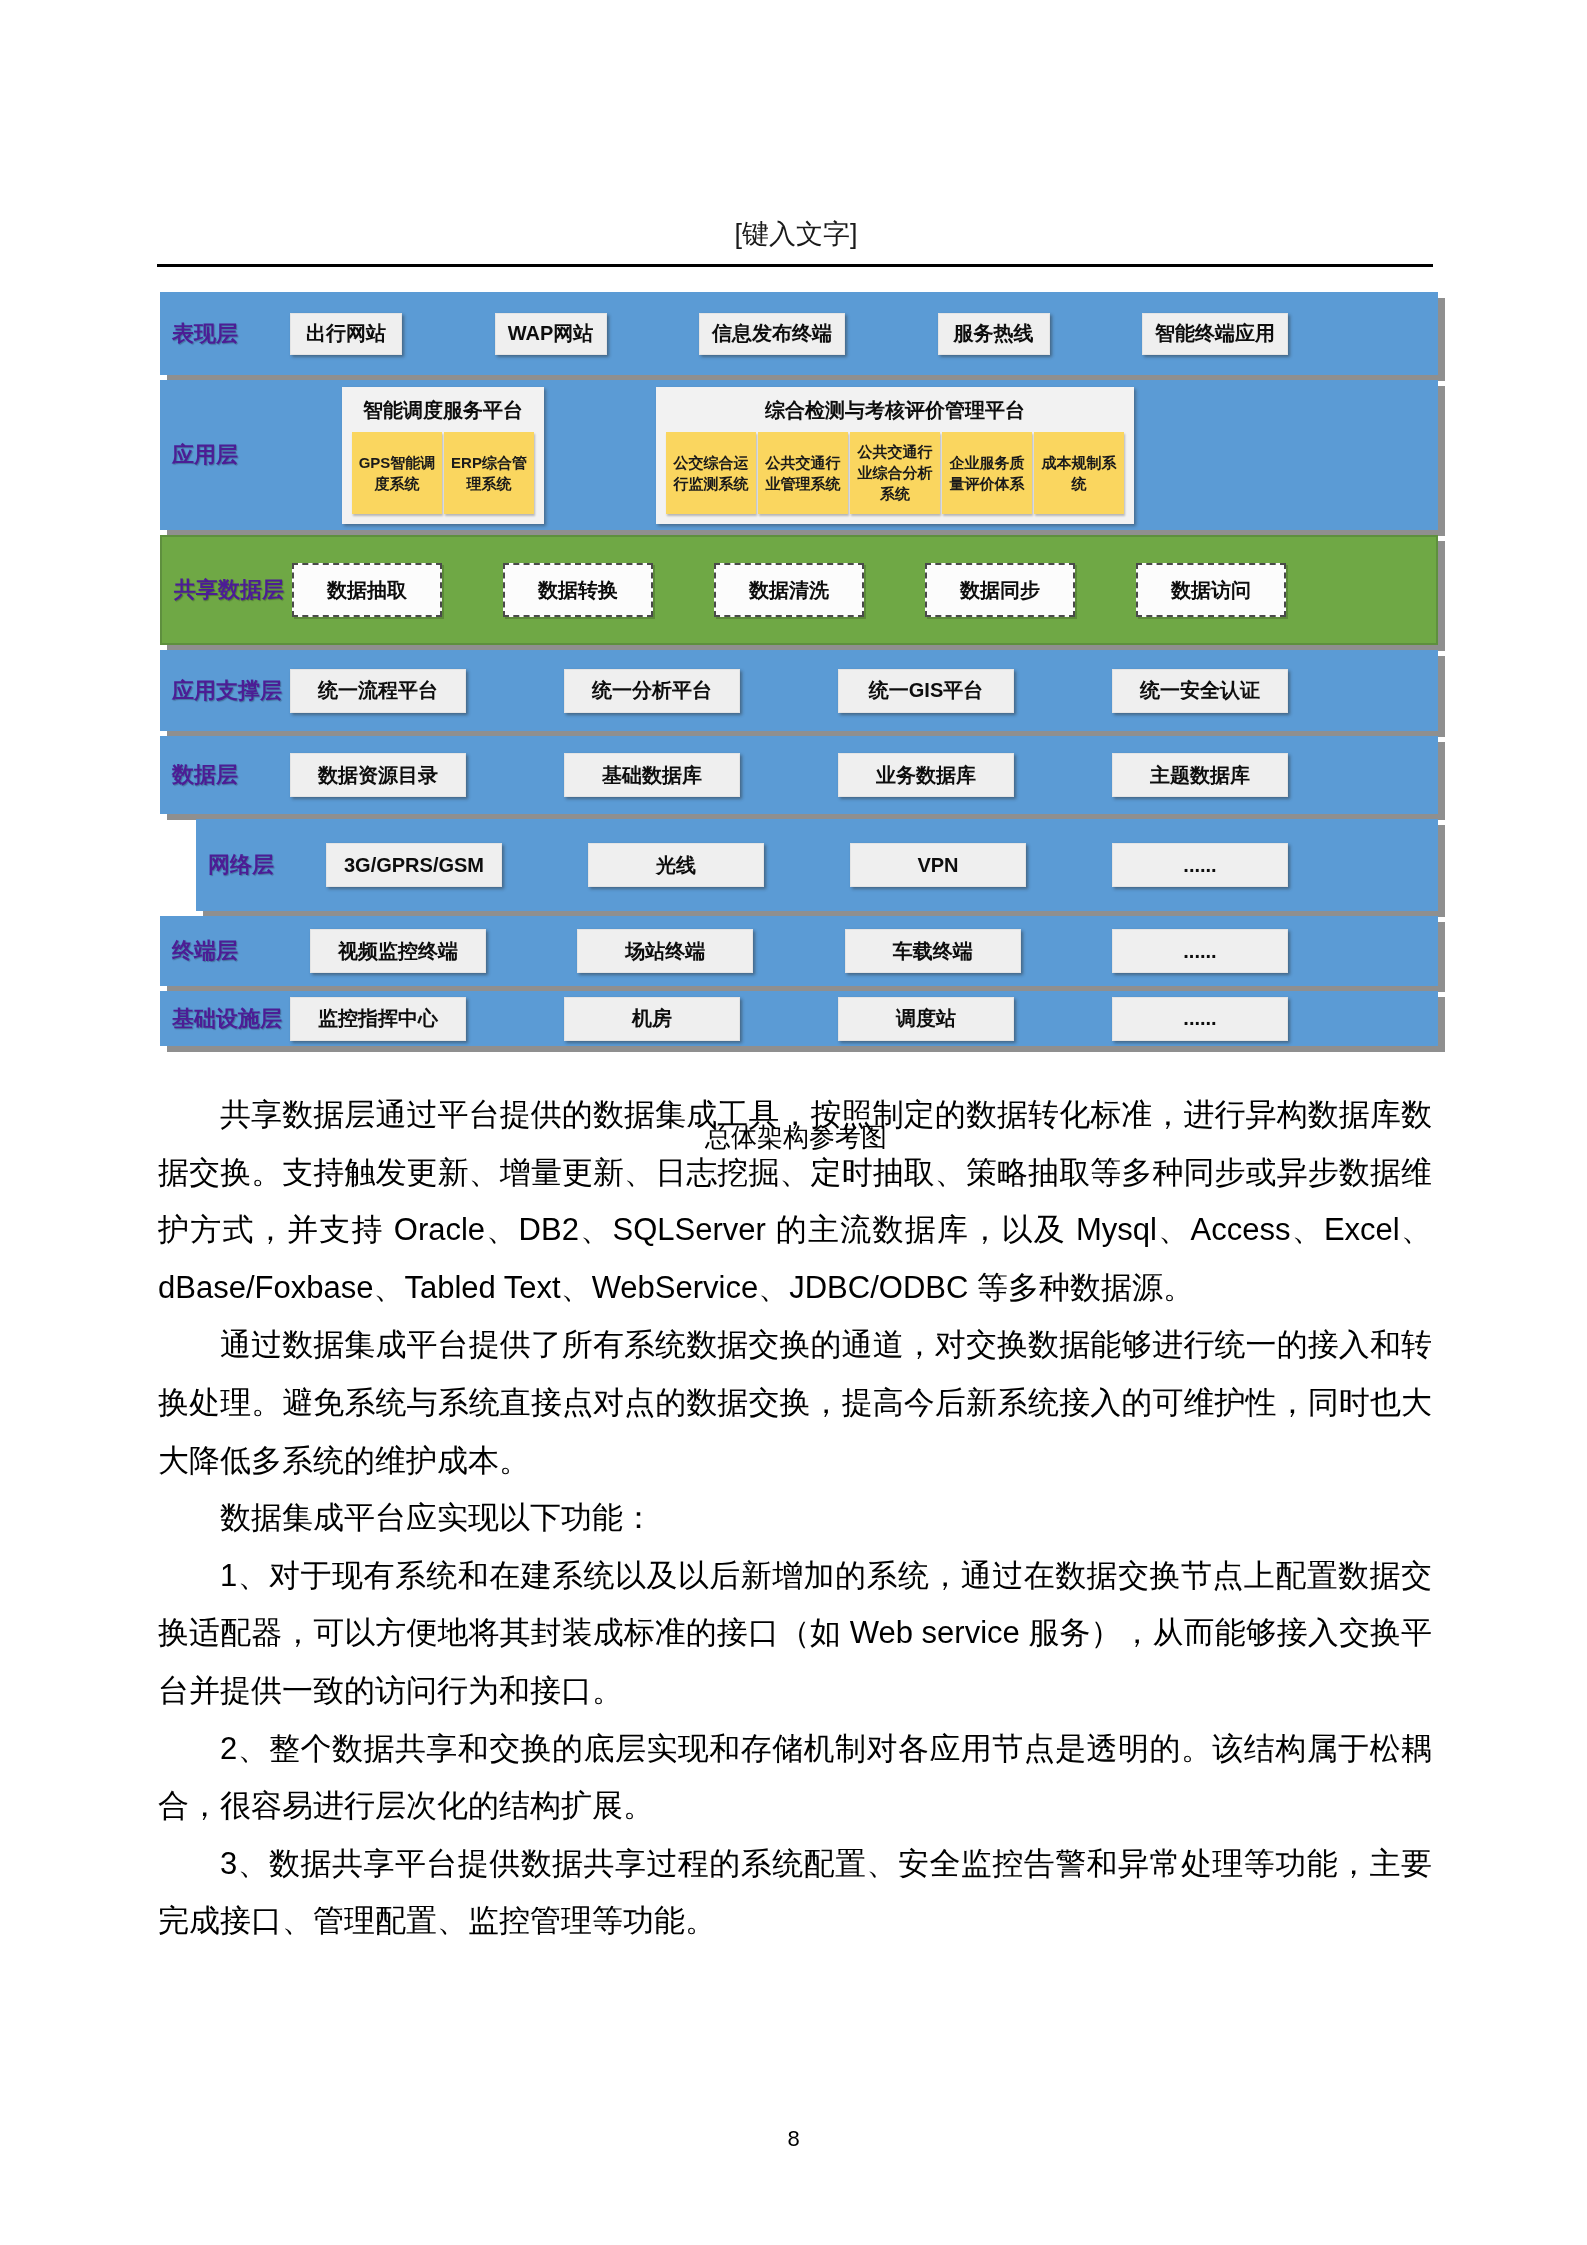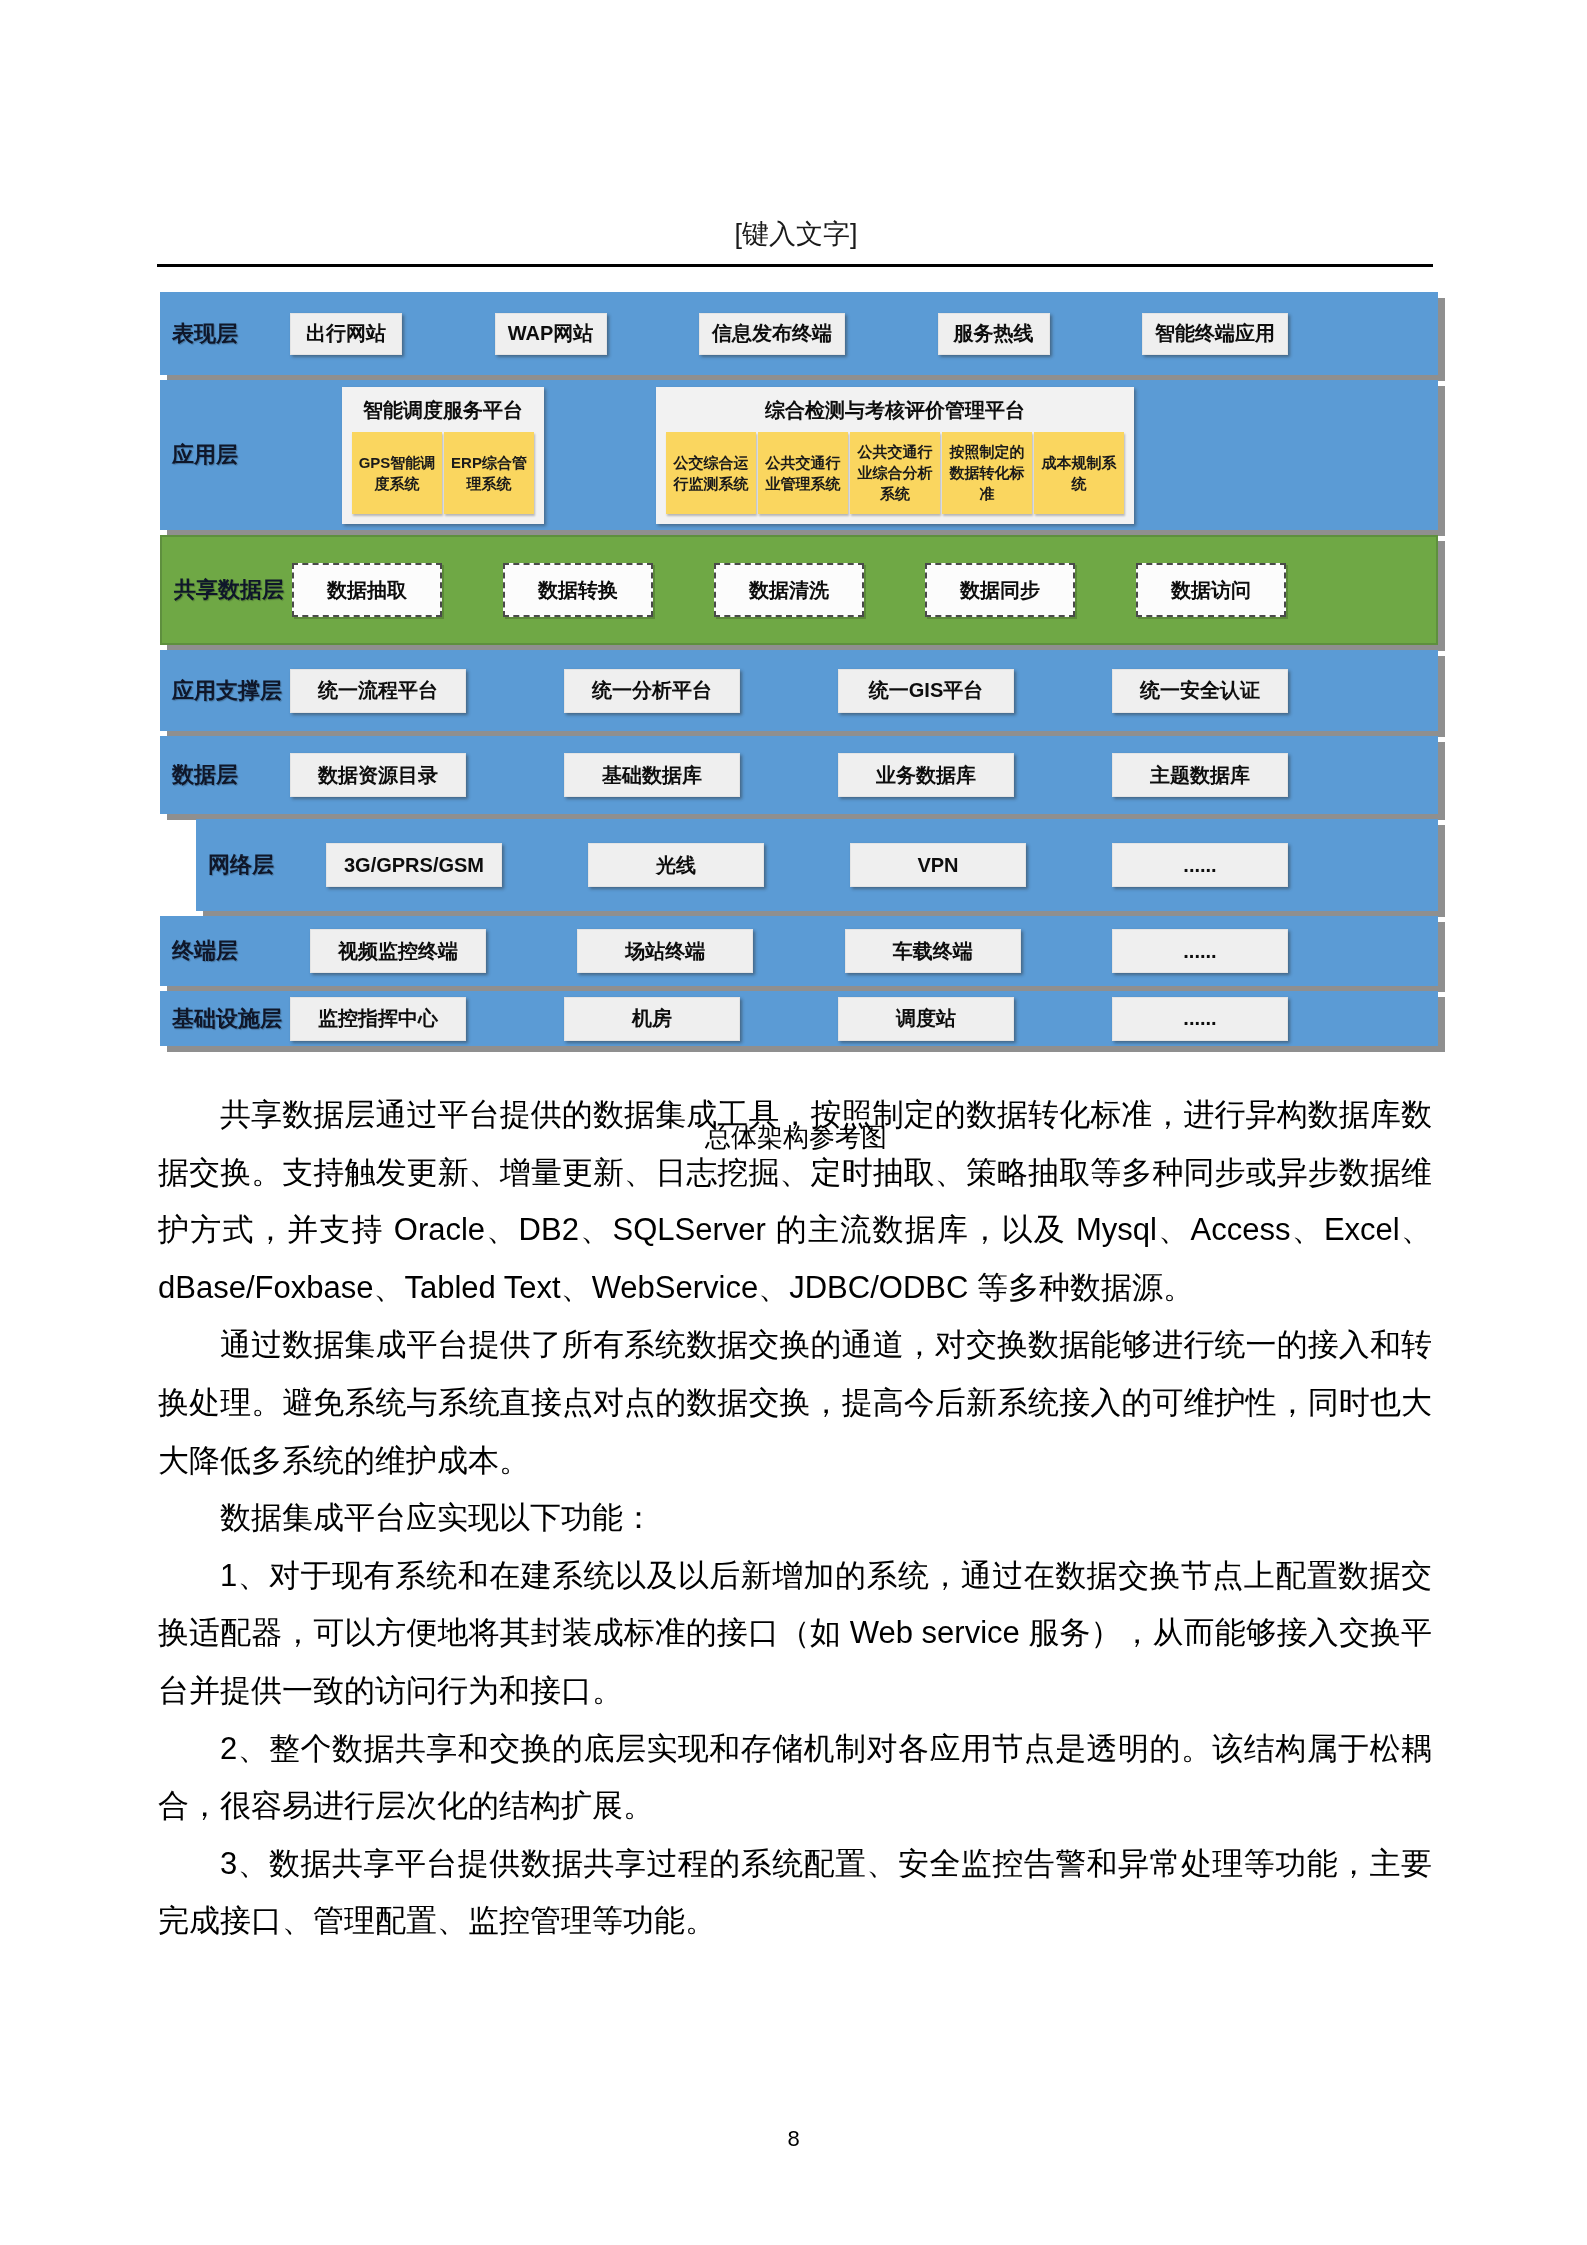--- a/index.html
+++ b/index.html
@@ -32,21 +32,21 @@
   .drow.r0{height:83px;}
   .drow.r1{height:150px;}
   .drow.r2{height:81px;}
   .drow.r3{height:110px;background:#6FA845;border:2px solid #5e8f3e;}
   .drow.r4{height:78px;}
   .drow.r5{height:92px;margin-left:36px;}
   .drow.r6{height:70px;gap:20px;}
   .drow.r7{height:55px;}
   .drow-label{
     flex:0 0 130px;padding-left:12px;box-sizing:border-box;
-    color:#0f172a;font-weight:bold;font-size:22px;white-space:nowrap;
+    color:#4c1d95;font-weight:bold;font-size:22px;white-space:nowrap;
     text-shadow:1px 1px 1px rgba(0,0,0,.25);
   }
   .drow-content{
     flex:1;display:flex;align-items:center;
     justify-content:space-between;
     padding-right:150px;
   }
   .drow.r1 .drow-content{justify-content:flex-start;padding-right:0;}
   .dbtn{
     background:#EFEFEF;border:1px solid #e4e4e4;
@@ -129,21 +129,21 @@
               <div class="ybox">GPS智能调度系统</div>
               <div class="ybox">ERP综合管理系统</div>
             </div>
           </div>
           <div class="panel">
             <div class="panel-title">综合检测与考核评价管理平台</div>
             <div class="panel-boxes">
               <div class="ybox">公交综合运行监测系统</div>
               <div class="ybox">公共交通行业管理系统</div>
               <div class="ybox">公共交通行业综合分析系统</div>
-              <div class="ybox">按照制定的数据转化标准</div>
+              <div class="ybox">企业服务质量评价体系</div>
               <div class="ybox">成本规制系统</div>
             </div>
           </div>
         </div>
       </div>
       <div class="drow r3 cols5">
         <div class="drow-label">共享数据层</div>
         <div class="drow-content">
           <div class="gbox">数据抽取</div>
           <div class="gbox">数据转换</div>

